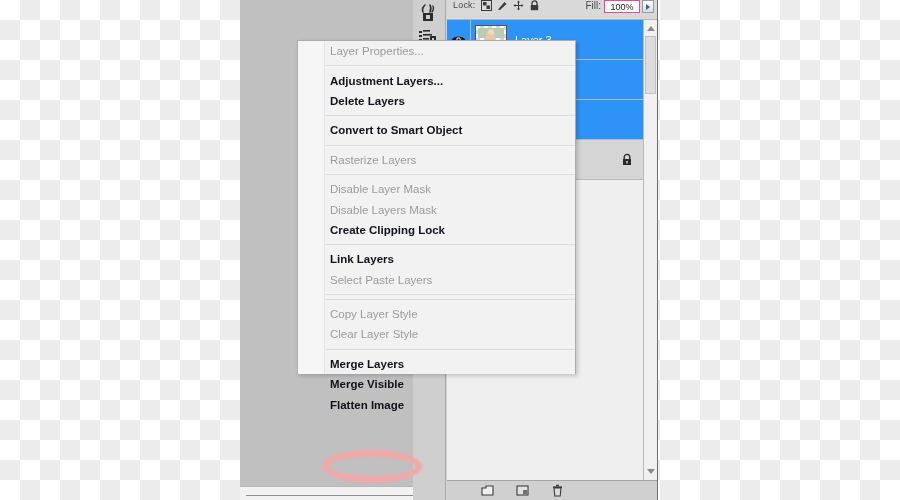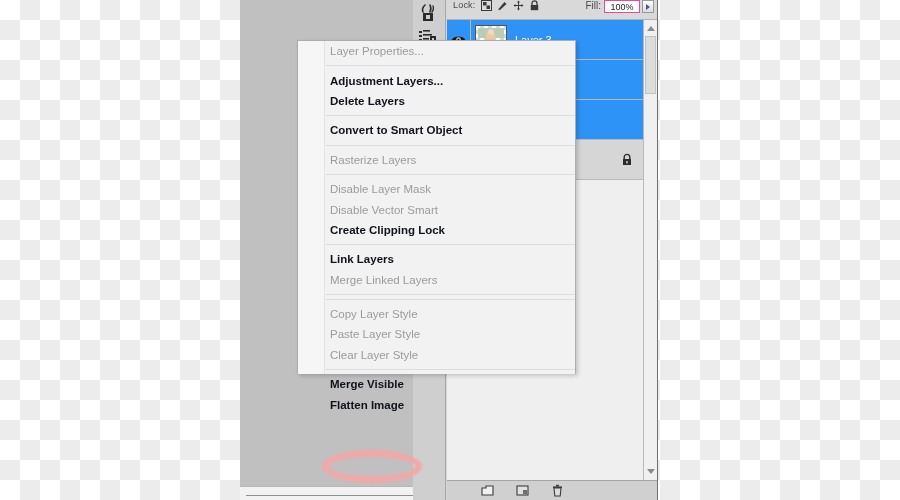--- a/index.html
+++ b/index.html
@@ -482,31 +482,31 @@
         <div class="ctx-item disabled">Layer Properties...</div>
         <div class="ctx-sep"></div>
         <div class="ctx-item enabled">Adjustment Layers...</div>
         <div class="ctx-item enabled">Delete Layers</div>
         <div class="ctx-sep"></div>
         <div class="ctx-item enabled">Convert to Smart Object</div>
         <div class="ctx-sep"></div>
         <div class="ctx-item disabled">Rasterize Layers</div>
         <div class="ctx-sep"></div>
         <div class="ctx-item disabled">Disable Layer Mask</div>
-        <div class="ctx-item disabled">Disable Vector Smart</div>
+        <div class="ctx-item disabled">Disable Layers Mask</div>
         <div class="ctx-item enabled">Create Clipping Lock</div>
         <div class="ctx-sep"></div>
         <div class="ctx-item enabled">Link Layers</div>
-        <div class="ctx-item disabled">Merge Linked Layers</div>
+        <div class="ctx-item disabled">Select Paste Layers</div>
         <div class="ctx-sep"></div>
         <div class="ctx-sep"></div>
         <div class="ctx-item disabled">Copy Layer Style</div>
-        <div class="ctx-item disabled">Paste Layer Style</div>
         <div class="ctx-item disabled">Clear Layer Style</div>
         <div class="ctx-sep"></div>
+        <div class="ctx-item enabled">Merge Layers</div>
         <div class="ctx-item enabled">Merge Visible</div>
         <div class="ctx-item enabled">Flatten Image</div>
       </div>
   </div>
 
   <div class="annot"></div>
 
 </div>
 
 </body></html>

